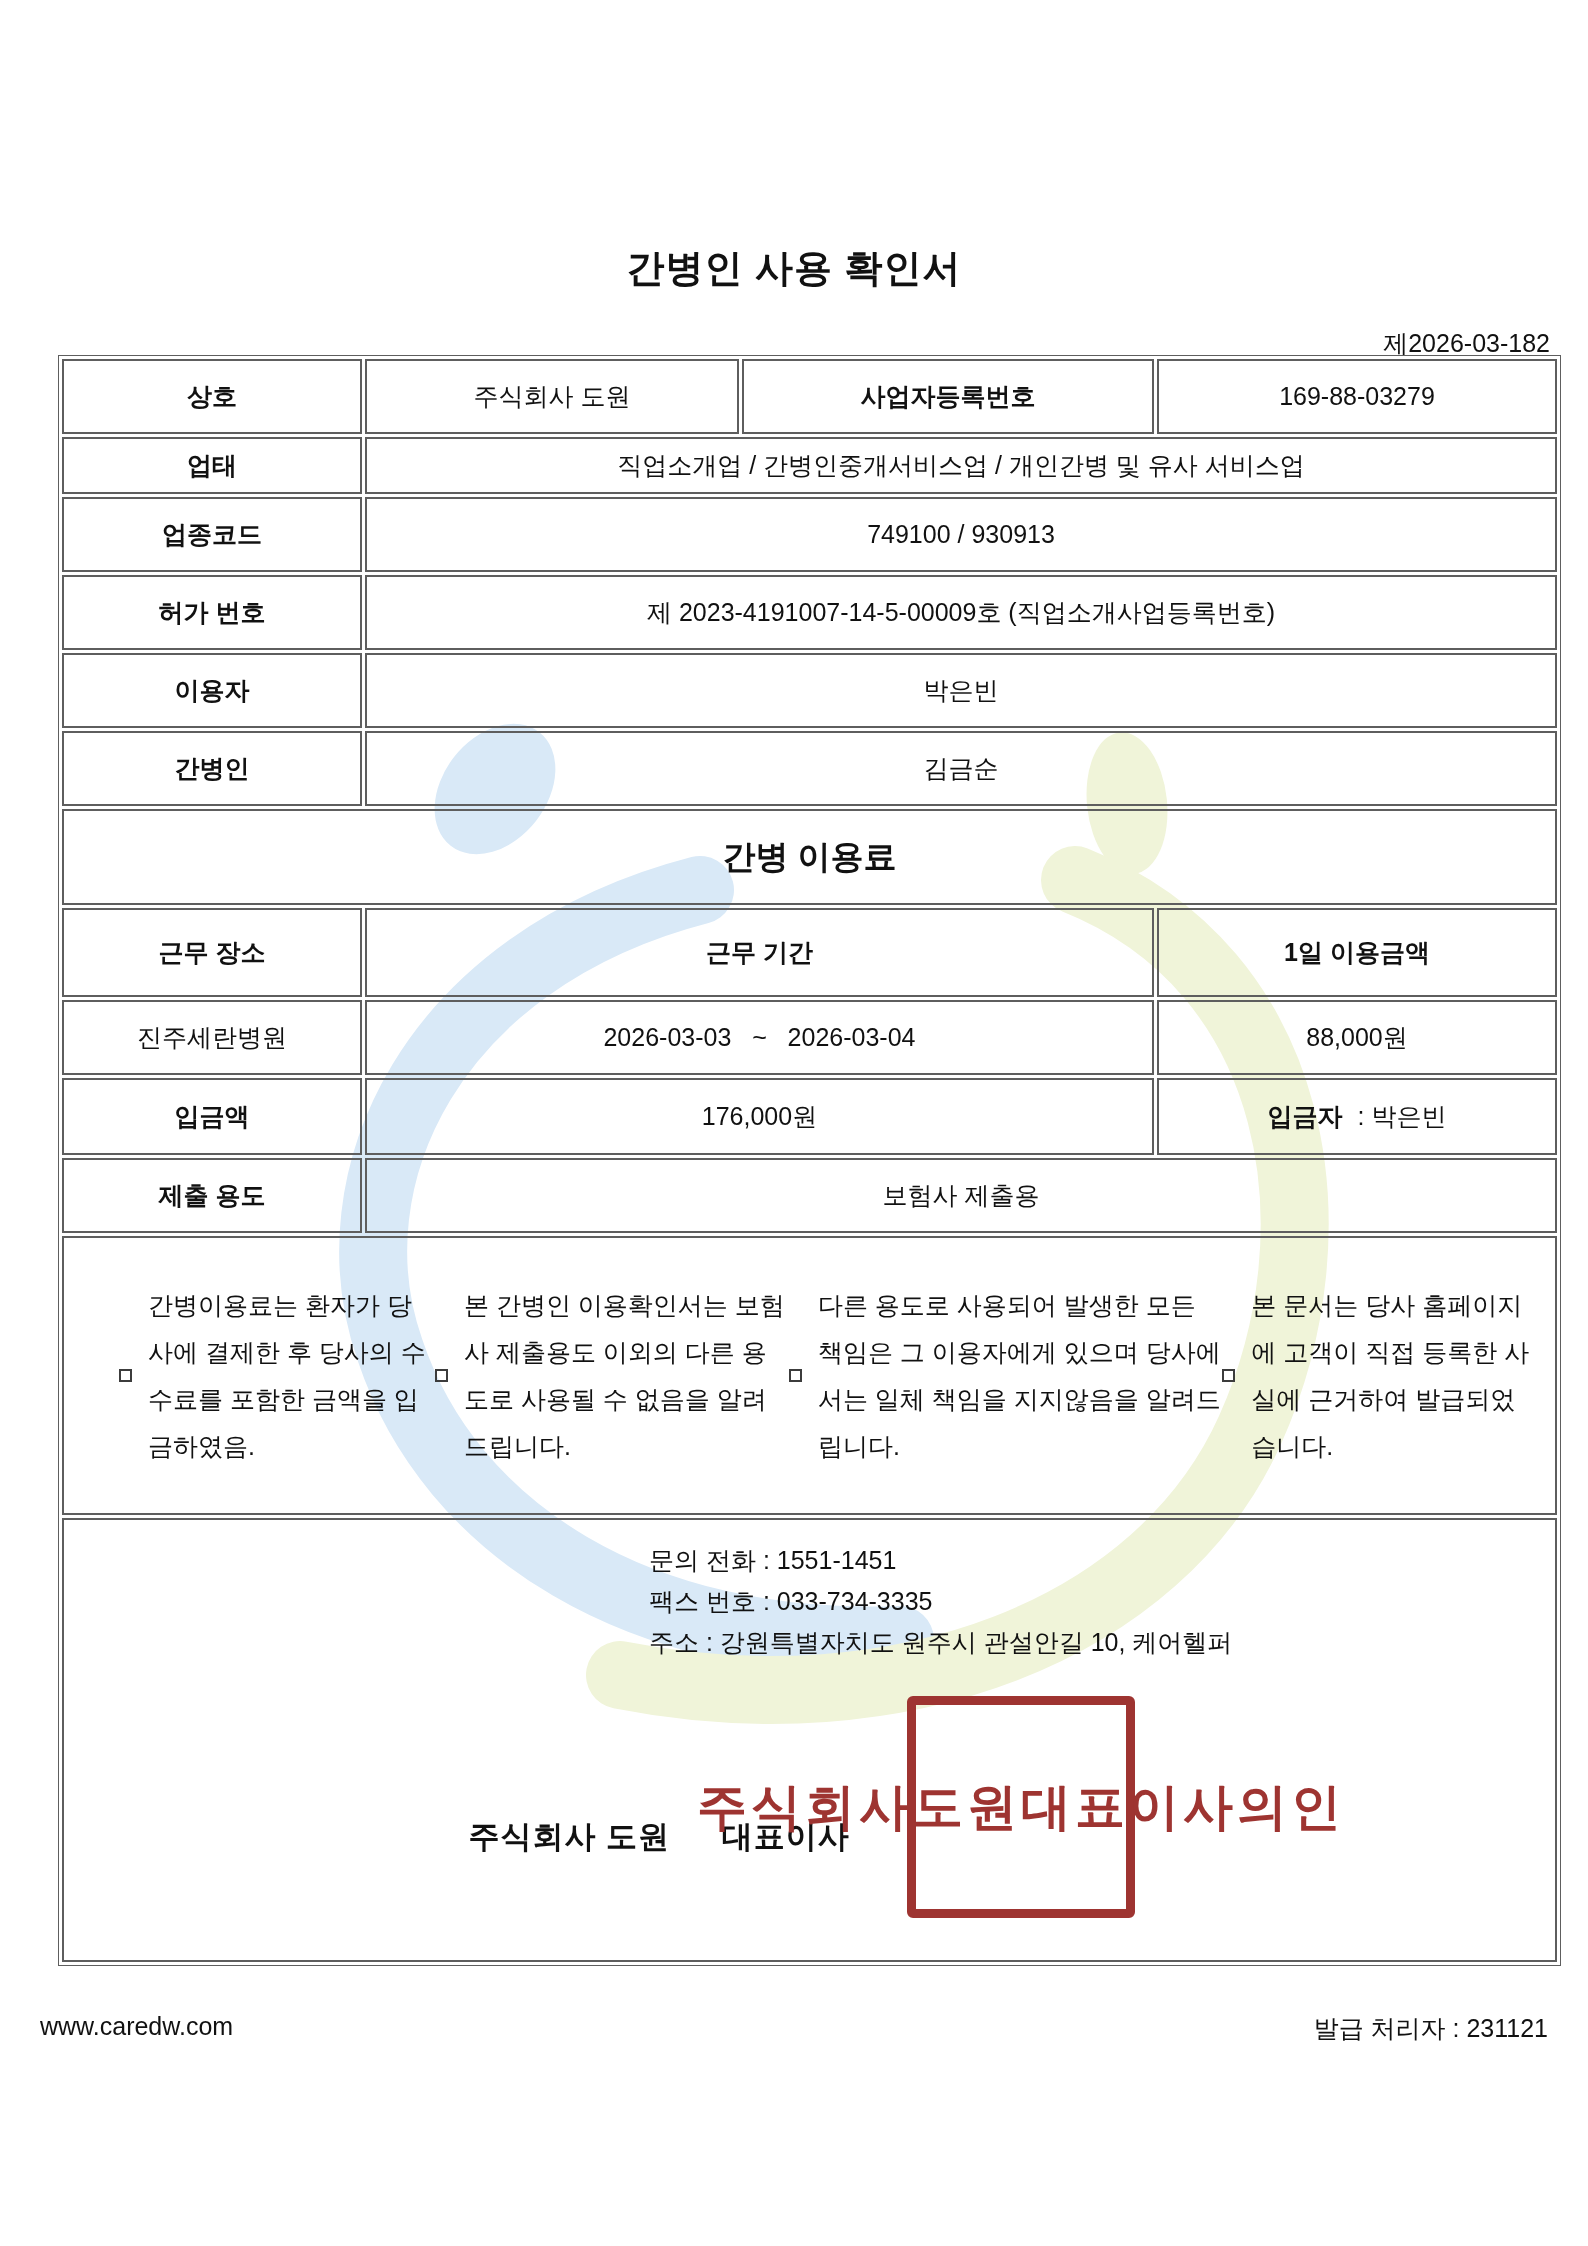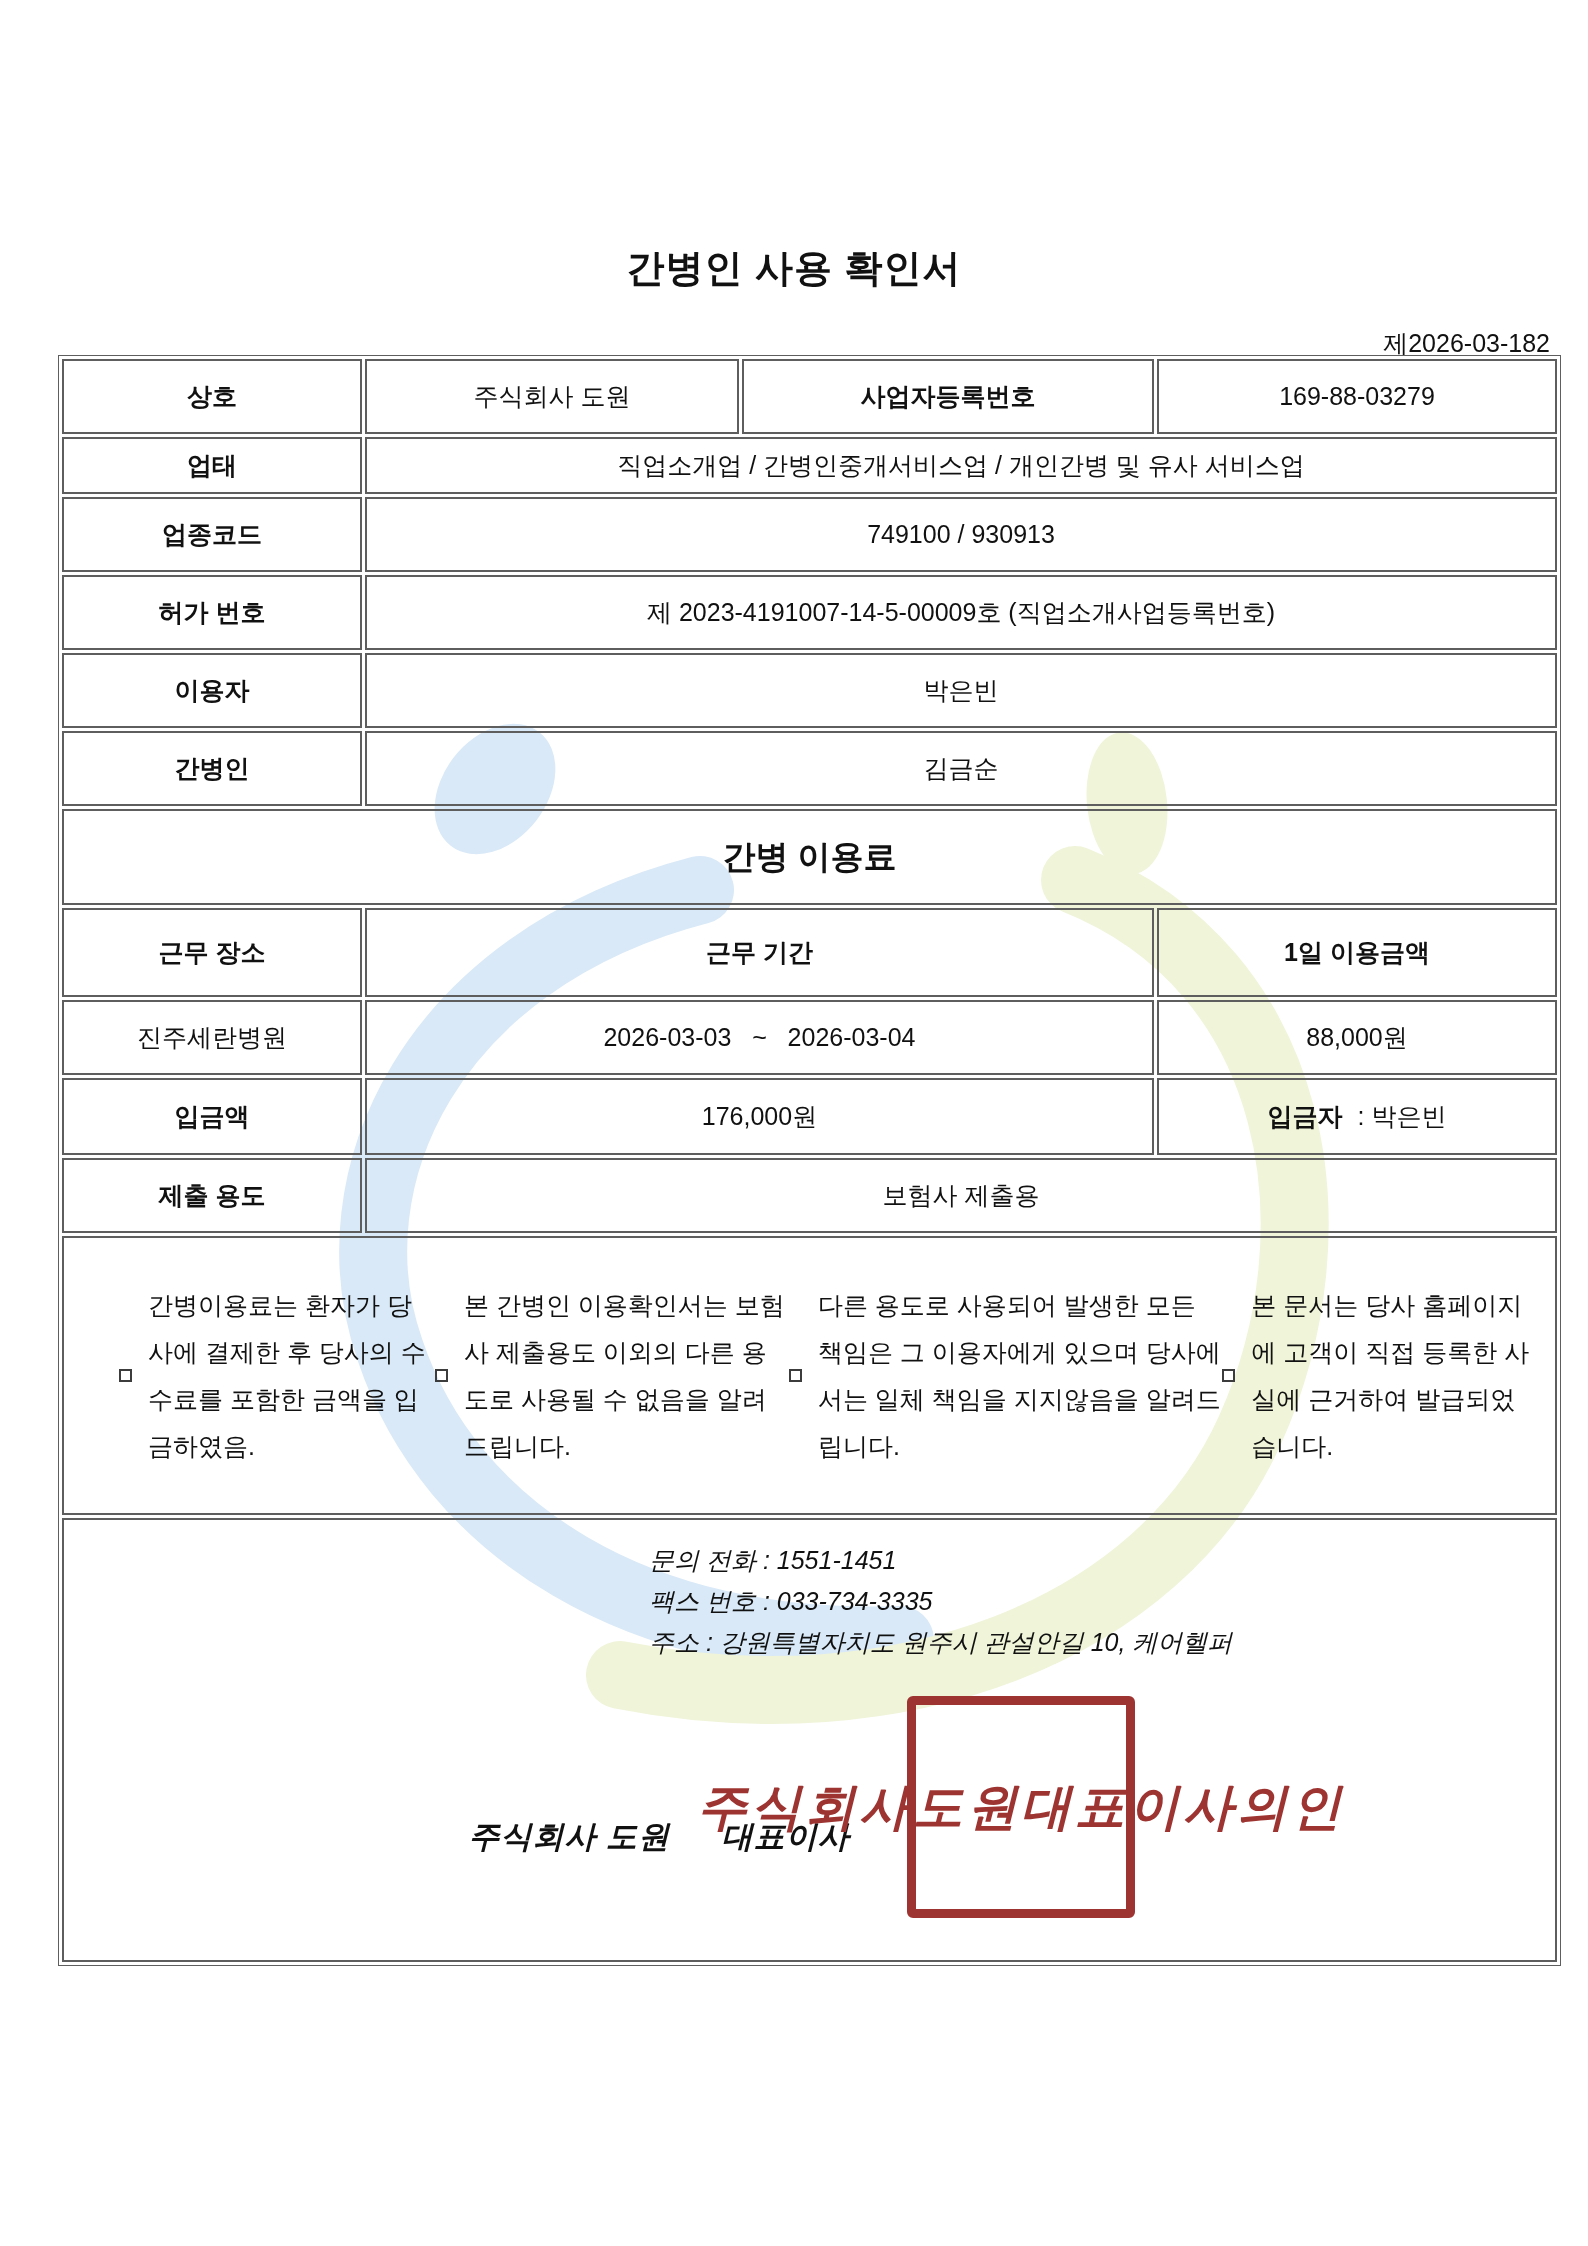--- a/index.html
+++ b/index.html
@@ -19,21 +19,21 @@
   td.lbl{font-weight:bold;}
   td.section-header{font-size:33px;font-weight:bold;}
   td.pre{white-space:pre;}
   .bold{font-weight:bold;}
 
   .notes-wrap{display:flex;flex-direction:row;justify-content:center;align-items:flex-start;
     height:100%;padding-left:30px;text-align:left;}
   .note-line{display:flex;align-items:center;line-height:47px;font-size:25px;}
   .bullet-sq{display:inline-block;width:9px;height:9px;border:2px solid #3c3c3c;margin-right:16px;flex:0 0 auto;}
 
-  .bottom-cell{position:relative;padding:0;font-style:italic;}
+  .bottom-cell{position:relative;padding:0;}
   .contact-block{position:absolute;left:585px;top:20px;text-align:left;font-size:25px;line-height:41px;}
   .signature-line{position:absolute;left:145px;top:296px;width:900px;text-align:center;
     font-size:31px;font-weight:bold;letter-spacing:1px;}
   .signature-line .role{margin-left:42px;}
   .seal{position:absolute;left:843px;top:176px;width:228px;height:222px;box-sizing:border-box;
     border:9px solid #9e3431;border-radius:6px;color:#9e3431;display:flex;flex-direction:row;
     justify-content:center;align-items:center;font-weight:bold;font-size:50px;line-height:65px;
     letter-spacing:4px;filter:blur(0.3px);}
   .seal div{white-space:nowrap;}
 
@@ -152,15 +152,19 @@
             <div class="seal">
               <div>주식회사</div>
               <div>도원대표</div>
               <div>이사의인</div>
             </div>
           </td>
         </tr>
       </tbody>
     </table>
 
+    <div class="page-footer">
+      <span>www.caredw.com</span>
+      <span>발급 처리자 : 231121</span>
+    </div>
 
   </div>
 </div>
 
 </body></html>

